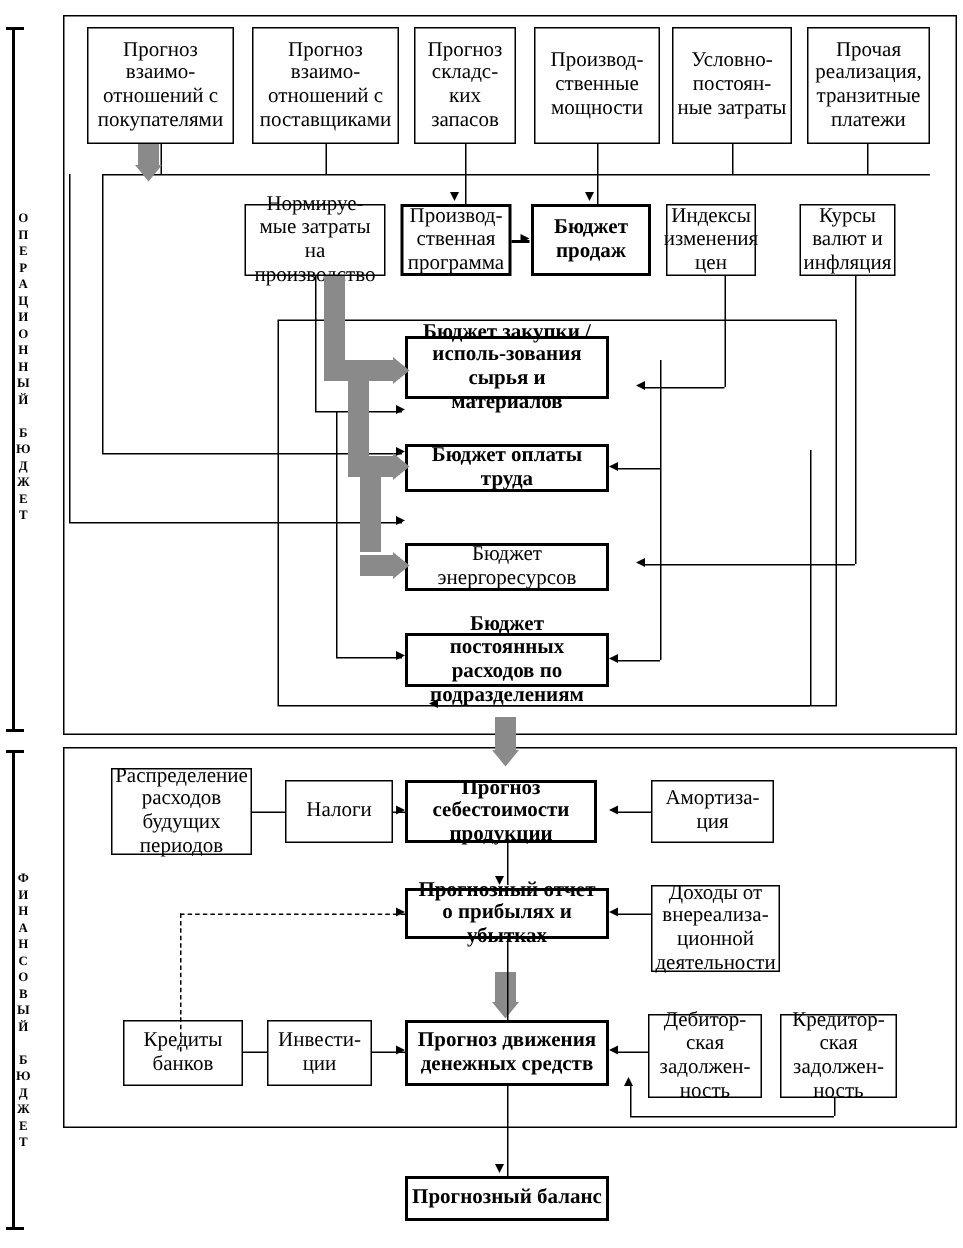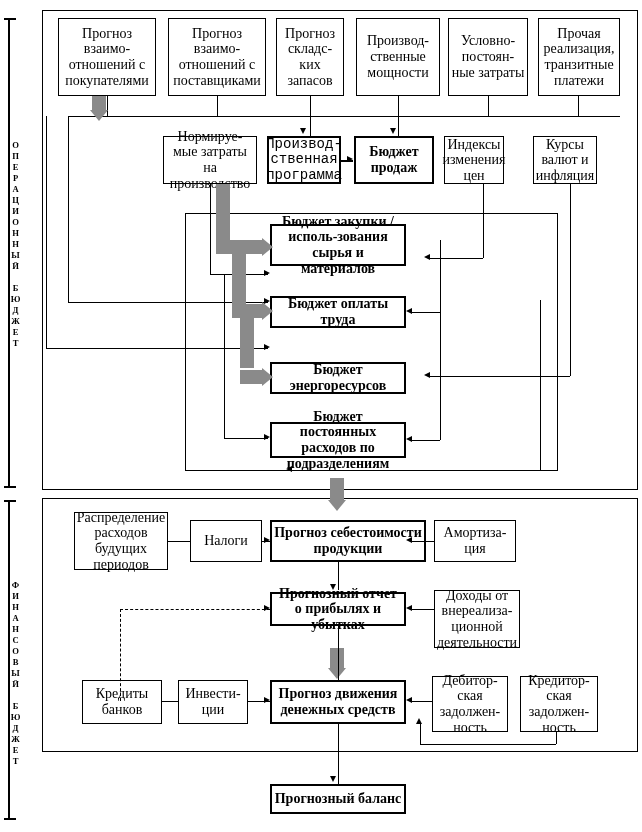--- a/index.html
+++ b/index.html
@@ -100,53 +100,53 @@
   <div class="box" style="left:538px;top:18px;width:82px;height:78px;">
     <span>Прочая реализация, транзитные платежи</span>
   </div>
   <div class="box" style="left:448px;top:18px;width:80px;height:78px;">
     <span>Условно-постоян-ные затраты</span>
   </div>
 
   <div class="box" style="left:163px;top:136px;width:94px;height:48px;">
     <span>Нормируе-мые затраты на производство</span>
   </div>
-  <div class="box thick" style="left:267px;top:136px;width:74px;height:48px;font-family:Liberation Mono, monospace;">
+  <div class="box thick" style="left:267px;top:136px;width:74px;height:48px;">
     <span>Производ-ственная программа</span>
   </div>
   <div class="box thick" style="left:354px;top:136px;width:80px;height:48px;">
     <span style="font-weight:bold">Бюджет продаж</span>
   </div>
   <div class="box" style="left:444px;top:136px;width:60px;height:48px;">
     <span>Индексы изменения цен</span>
   </div>
   <div class="box" style="left:533px;top:136px;width:64px;height:48px;">
     <span>Курсы валют и инфляция</span>
   </div>
 
   <div class="box thick" style="left:270px;top:224px;width:136px;height:42px;">
     <span style="font-weight:bold">Бюджет закупки / исполь-зования сырья и материалов</span>
   </div>
   <div class="box thick" style="left:270px;top:296px;width:136px;height:32px;">
     <span style="font-weight:bold">Бюджет оплаты труда</span>
   </div>
   <div class="box thick" style="left:270px;top:362px;width:136px;height:32px;">
-    <span style="font-weight:bold">Бюджет энергоресурсов</span>
+    <span style="font-weight:normal">Бюджет энергоресурсов</span>
   </div>
   <div class="box thick" style="left:270px;top:422px;width:136px;height:36px;">
     <span style="font-weight:bold">Бюджет постоянных расходов по подразделениям</span>
   </div>
 
   <div class="box" style="left:74px;top:512px;width:94px;height:58px;">
     <span>Распределение расходов будущих периодов</span>
   </div>
   <div class="box" style="left:190px;top:520px;width:72px;height:42px;">
     <span>Налоги</span>
   </div>
-  <div class="box thick" style="left:270px;top:520px;width:156px;height:42px;justify-content:flex-end;">
+  <div class="box thick" style="left:270px;top:520px;width:128px;height:42px;justify-content:flex-end;">
     <span style="font-weight:bold">Прогноз себестоимости продукции</span>
   </div>
   <div class="box" style="left:434px;top:520px;width:82px;height:42px;">
     <span>Амортиза-ция</span>
   </div>
 
   <div class="box thick" style="left:270px;top:592px;width:136px;height:34px;">
     <span style="font-weight:bold">Прогнозный отчет о прибылях и убытках</span>
   </div>
   <div class="box" style="left:434px;top:590px;width:86px;height:58px;">

